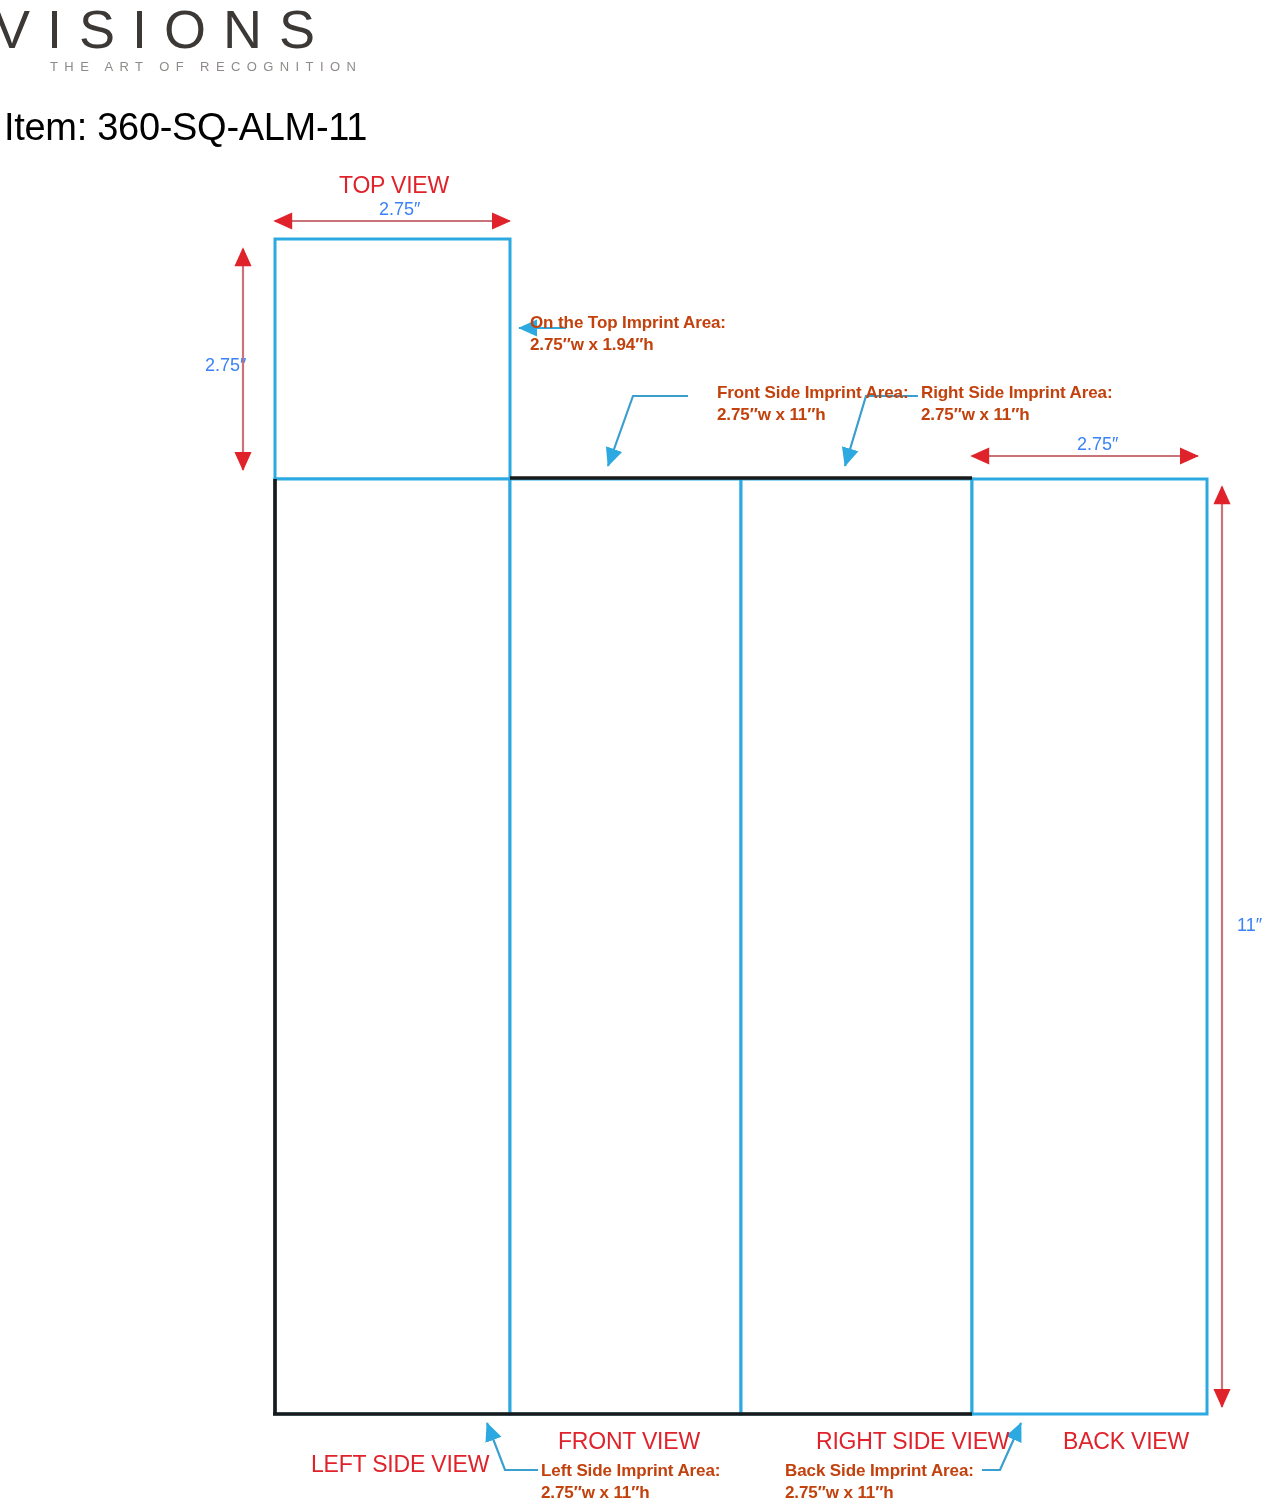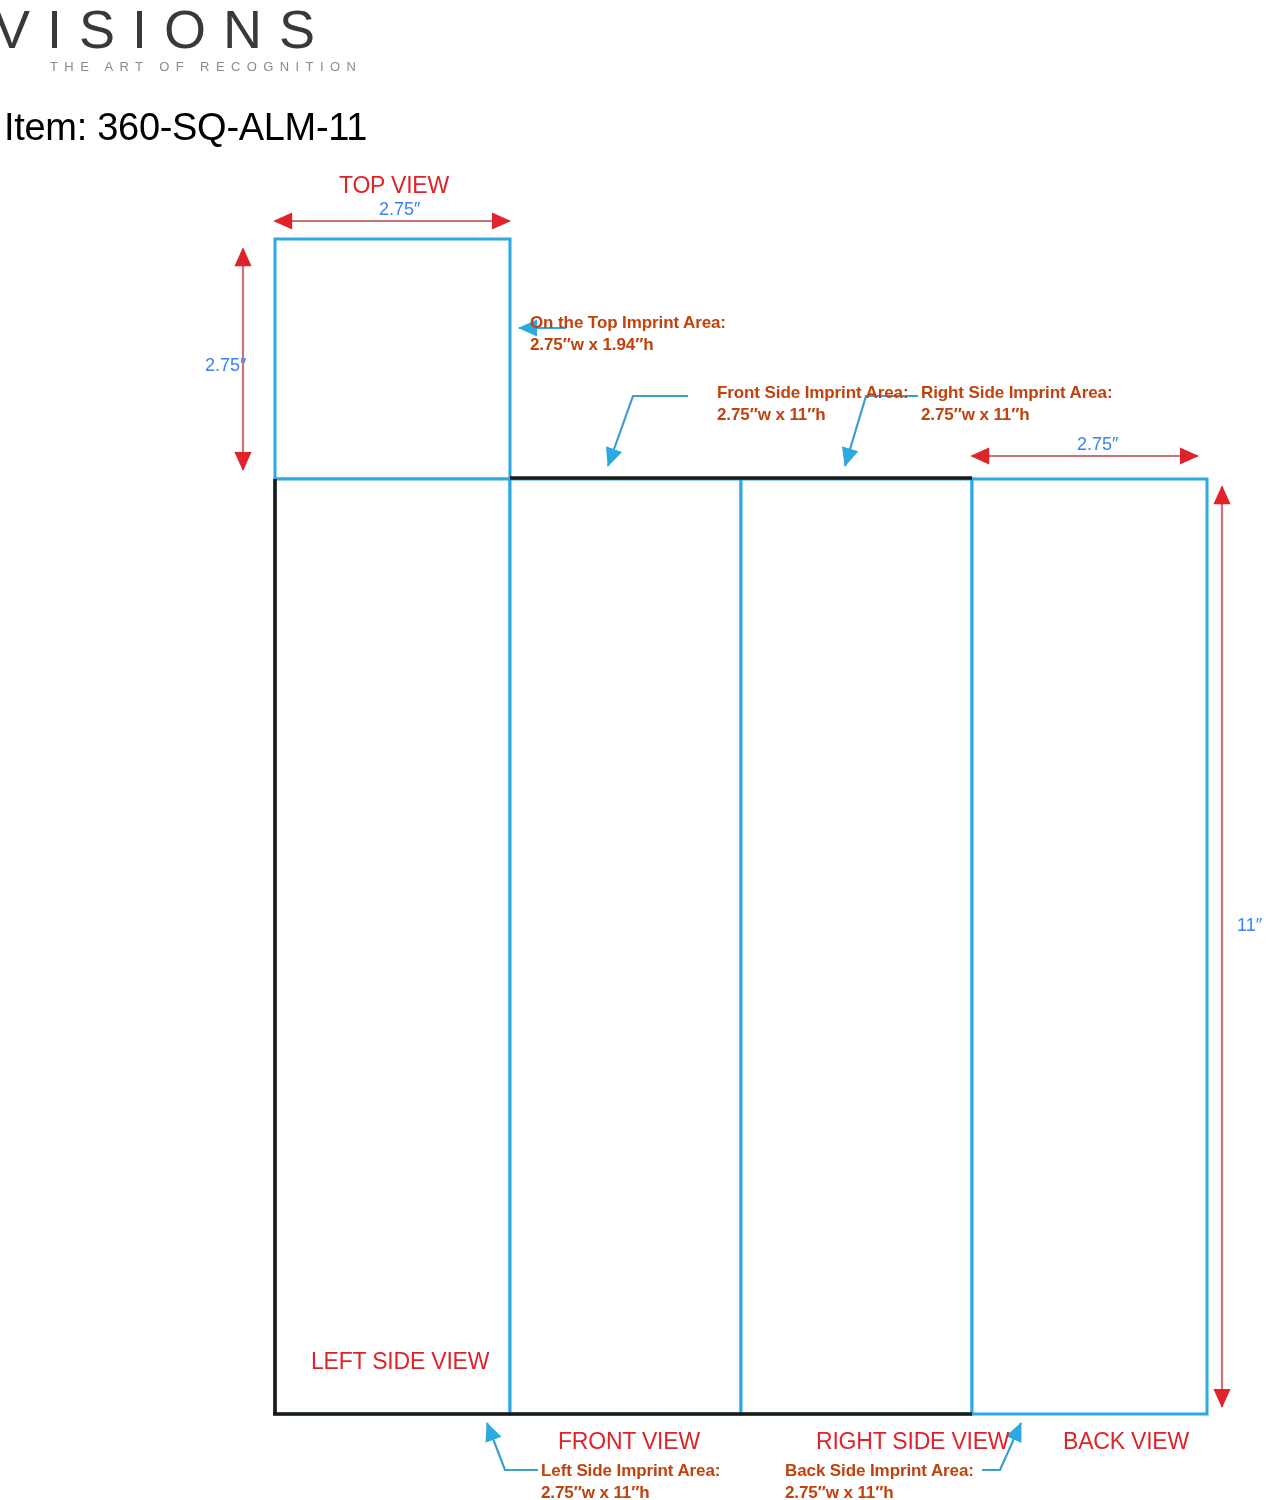--- a/index.html
+++ b/index.html
@@ -147,21 +147,21 @@
 <div class="red-view-label" style="left:339px; top:172px;">TOP VIEW</div>
 
 <div class="red-dim-label" style="left:379px; top:199px;">2.75″</div>
 
 <div class="red-dim-label" style="left:205px; top:355px;">2.75″</div>
 
 <div class="red-dim-label" style="left:1077px; top:434px;">2.75″</div>
 
 <div class="red-dim-label" style="left:1237px; top:915px;">11″</div>
 
-<div class="red-view-label" style="left:311px; top:1348px;text-align:center;">LEFT SIDE VIEW</div>
+<div class="red-view-label" style="left:311px; top:1451px;text-align:center;">LEFT SIDE VIEW</div>
 
 <div class="red-view-label" style="left:558px; top:1428px;">FRONT VIEW</div>
 
 <div class="red-view-label" style="left:772px; top:1428px;margin-left:44px;">RIGHT SIDE VIEW</div>
 
 <div class="red-view-label" style="left:1063px; top:1428px;">BACK VIEW</div>
 
 <div class="blue-callout" style="left:530px; top:312px;">
   <div>On the Top Imprint Area:</div>
   <div>2.75″w x 1.94″h</div>

